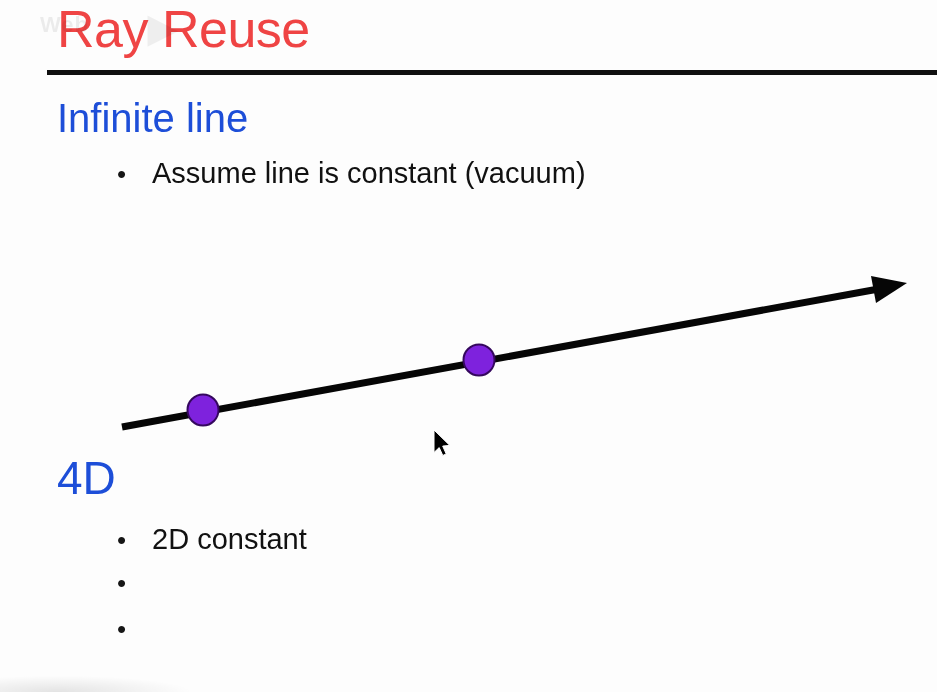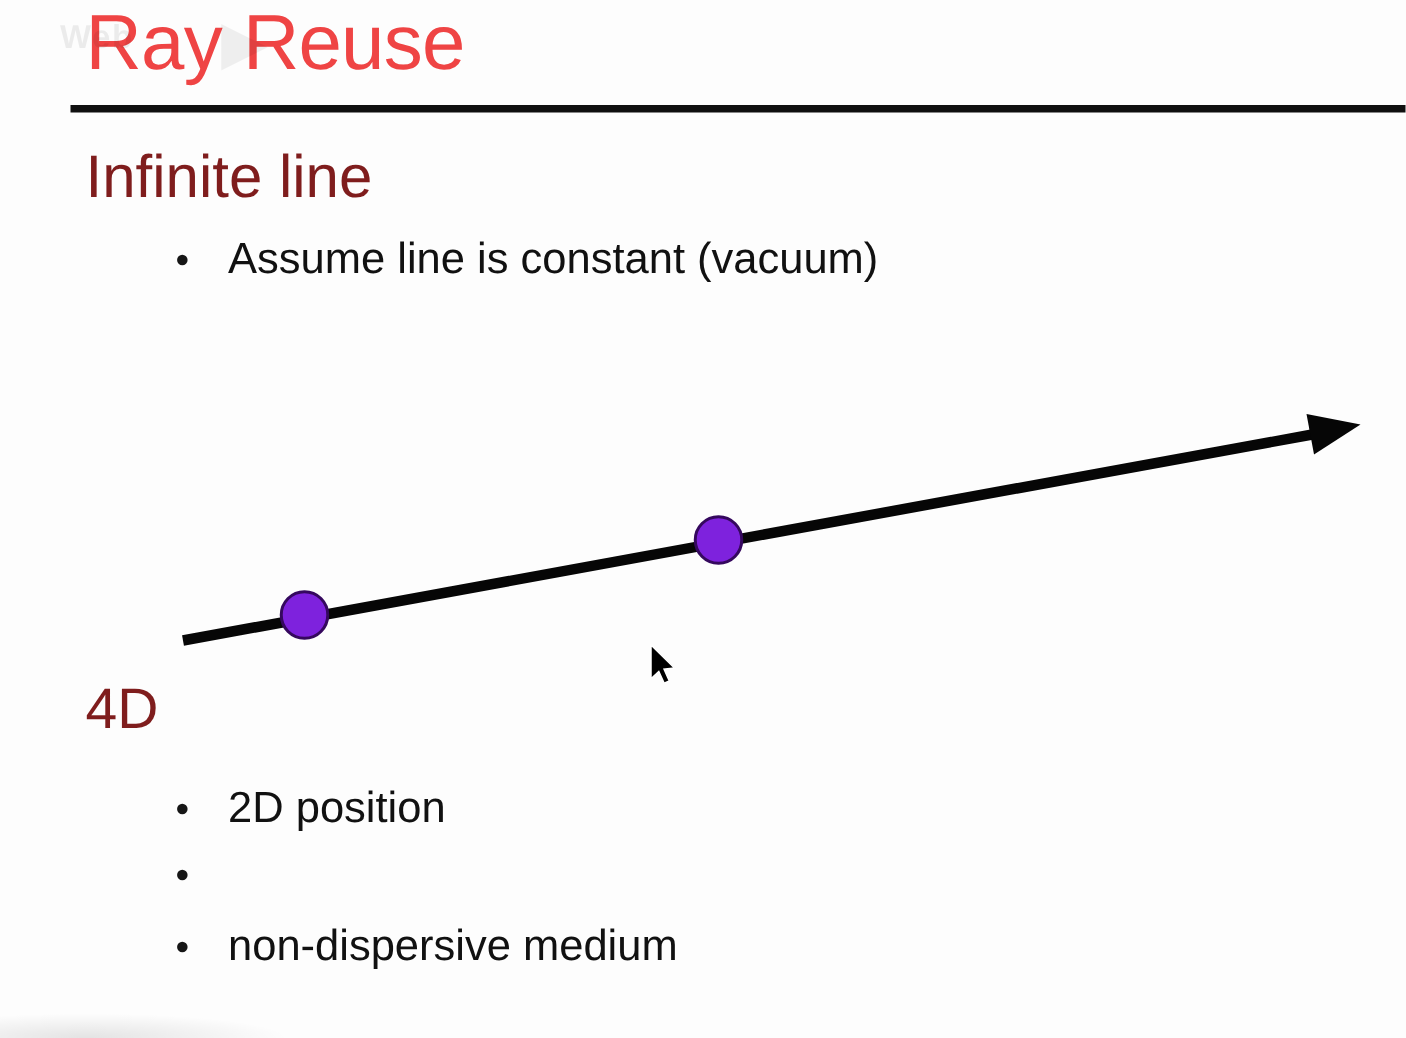--- a/index.html
+++ b/index.html
@@ -34,24 +34,24 @@
     color:#ef4444;
     z-index:2;
   }
   .title-rule{
     position:absolute;top:70px;left:47px;right:0;
     height:5px;background:#101010;
   }
 
   .h2{
     position:absolute;left:57px;
-    color:#7f1d1d;line-height:1.1;
+    color:#1d4ed8;line-height:1.1;
   }
   .h2.infinite{top:96px;font-size:40px;}
-  .h2.fourd{top:453px;font-size:38px;}
+  .h2.fourd{top:453px;font-size:46px;}
 
   .bullet-row{
     position:absolute;left:117px;
     display:flex;align-items:baseline;
     font-size:29px;line-height:1.2;color:#111;
   }
   .bullet-row .dot{
     width:35px;flex:0 0 35px;
     font-size:26px;color:#161616;
   }
@@ -96,24 +96,23 @@
     <line stroke-linecap="butt" x1="122" y1="427" x2="884" y2="288" stroke="#060606" stroke-width="7"></line>
     <polygon points="907,283 871,276 876,303" fill="#060606"></polygon>
     <circle cx="203" cy="410" r="15.5" fill="#7e22dd" stroke="#35085e" stroke-width="2"></circle>
     <circle cx="479" cy="360" r="15.5" fill="#7e22dd" stroke="#35085e" stroke-width="2"></circle>
     <path d="M434,430 L434,452.5 L439.2,447.6 L442.8,455.5 L446.2,453.9 L442.7,446.1 L449.8,445.4 Z" stroke="#ffffff" stroke-width="1" fill="#000000"></path>
   </svg>
 
   <div class="h2 fourd">4D</div>
   <div class="bullet-row b2">
     <span class="dot">•</span>
-    <span>2D position</span>
+    <span>2D constant</span>
   </div>
   <div class="bullet-row b3">
     <span class="dot">•</span>
   </div>
   <div class="bullet-row b4">
     <span class="dot">•</span>
-    <span>non-dispersive medium</span>
   </div>
 
   <div class="bottom-shadow"></div>
 </div>
 
 </body></html>

